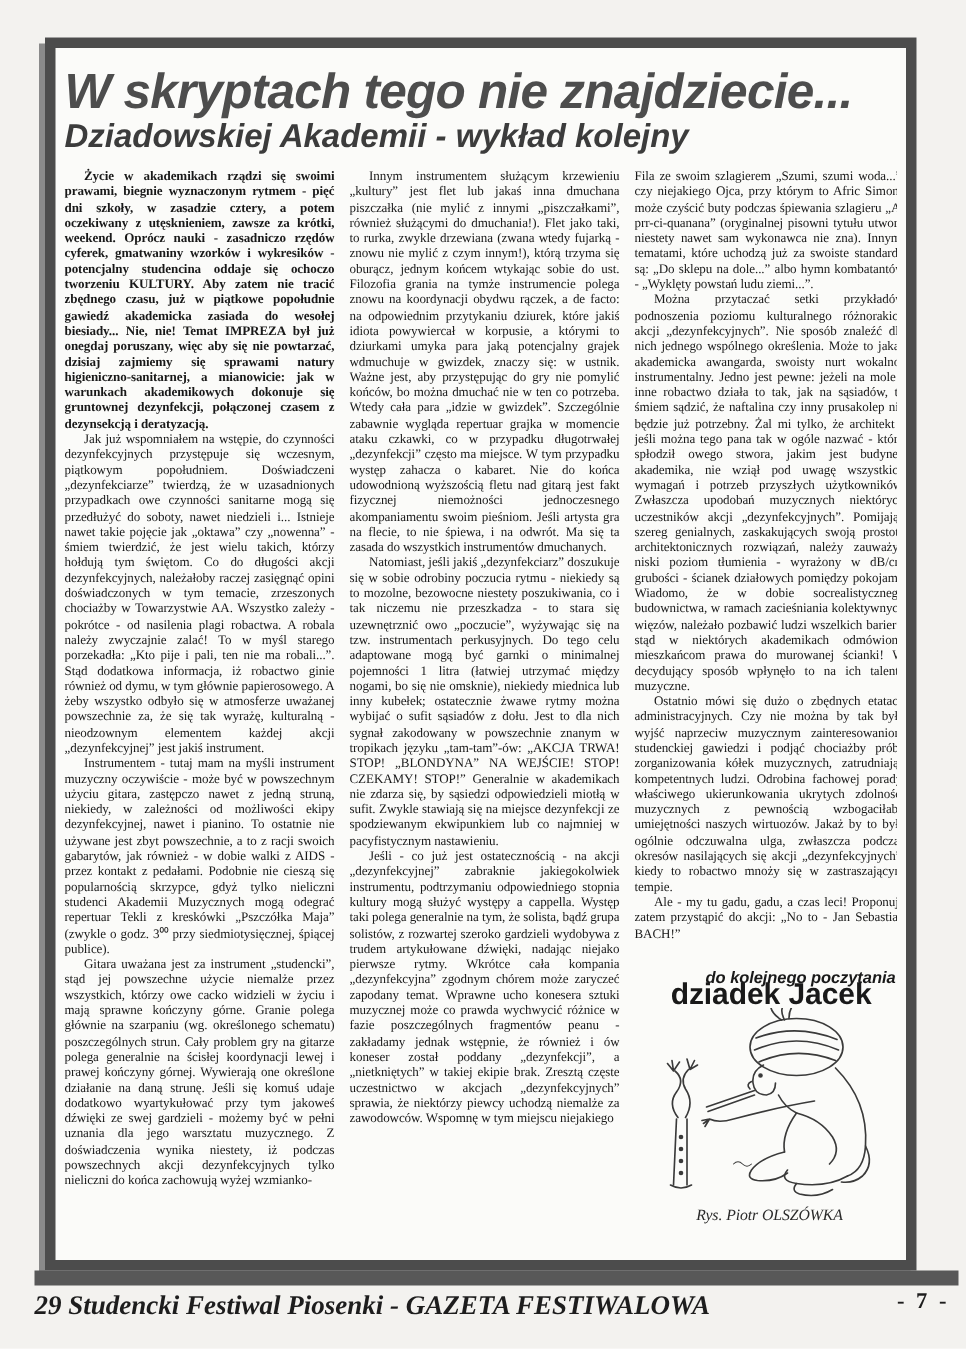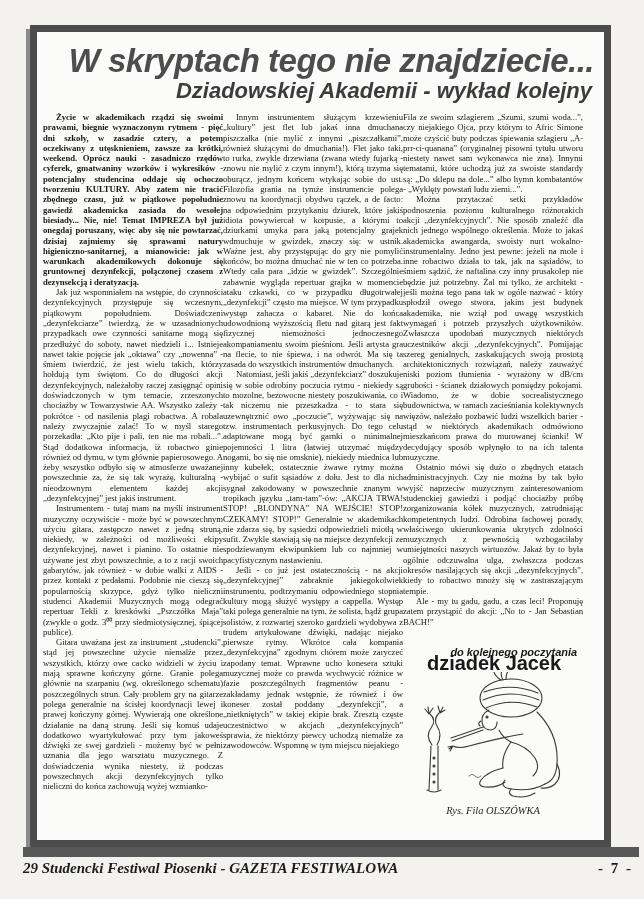--- a/index.html
+++ b/index.html
@@ -18,41 +18,41 @@
     border:7px solid #4c4c4c;
     box-shadow:-4px 4px 0 #8a8a8a;
   }
   .frame-inner{
     padding:8px 6px 0 6px;
     height:100%;
     box-sizing:border-box;
     overflow:hidden;
   }
   .hdr{
-    text-align:right;
     padding:4px 4px 0 0;
     font-family:"Liberation Sans", sans-serif;
     font-style:italic;
     font-weight:bold;
   }
   .hdr .title{
     font-size:33px;
     line-height:34px;
     color:#4d4d4d;
     letter-spacing:-0.5px;
     margin:0;
   }
   .hdr .subtitle{
     font-size:22px;
     line-height:22px;
     color:#3c3c3c;
     margin:2px 2px 0 0;
   }
   .columns{
     display:flex;
+    gap:10px;
     margin-top:10px;
     height:722px;
     overflow:hidden;
   }
   .col{
     width:180px;
     flex:0 0 180px;
     font-size:8.7px;
     line-height:10.3px;
     letter-spacing:-0.05px;
@@ -100,21 +100,21 @@
   .footer{
     position:absolute;
     left:23px;top:860px;
     width:616px;
     display:flex;
     justify-content:space-between;
     font-family:"Liberation Serif", serif;
     font-weight:bold;
     color:#1d1d1d;
   }
-  .footer .f-left{font-style:italic;font-size:15px;}
+  .footer .f-left{font-style:italic;font-size:18px;}
   .footer .f-right{font-size:15px;letter-spacing:2px;padding-right:6px;}
 </style>
 </head>
 <body>
 
 <div class="page-frame">
   <div class="frame-inner">
 
     <div class="hdr">
       <div class="title">W skryptach tego nie znajdziecie...</div>
@@ -187,21 +187,21 @@
               <path d="M138 112 Q124 120 104 117 Q92 115 98 108"></path>
               <path d="M104 117 Q100 122 106 124 Q118 127 128 121"></path>
               <path d="M150 92 Q156 104 148 112 Q142 117 134 116"></path>
 
               <path d="M104 70 Q120 74 128 86 Q134 96 126 104"></path>
 
               <path d="M62 104 q3 -3 6 0 q3 3 6 0" stroke-width="0.7"></path>
             </g>
           </svg>
         </div>
-        <div class="caption">Rys. Fila OLSZÓWKA</div>
+        <div class="caption">Rys. Piotr OLSZÓWKA</div>
       </div>
 
     </div>
   </div>
 </div>
 
 <div class="footer-bar"></div>
 
 <div class="footer">
   <span class="f-left">29 Studencki Festiwal Piosenki - GAZETA FESTIWALOWA</span>

